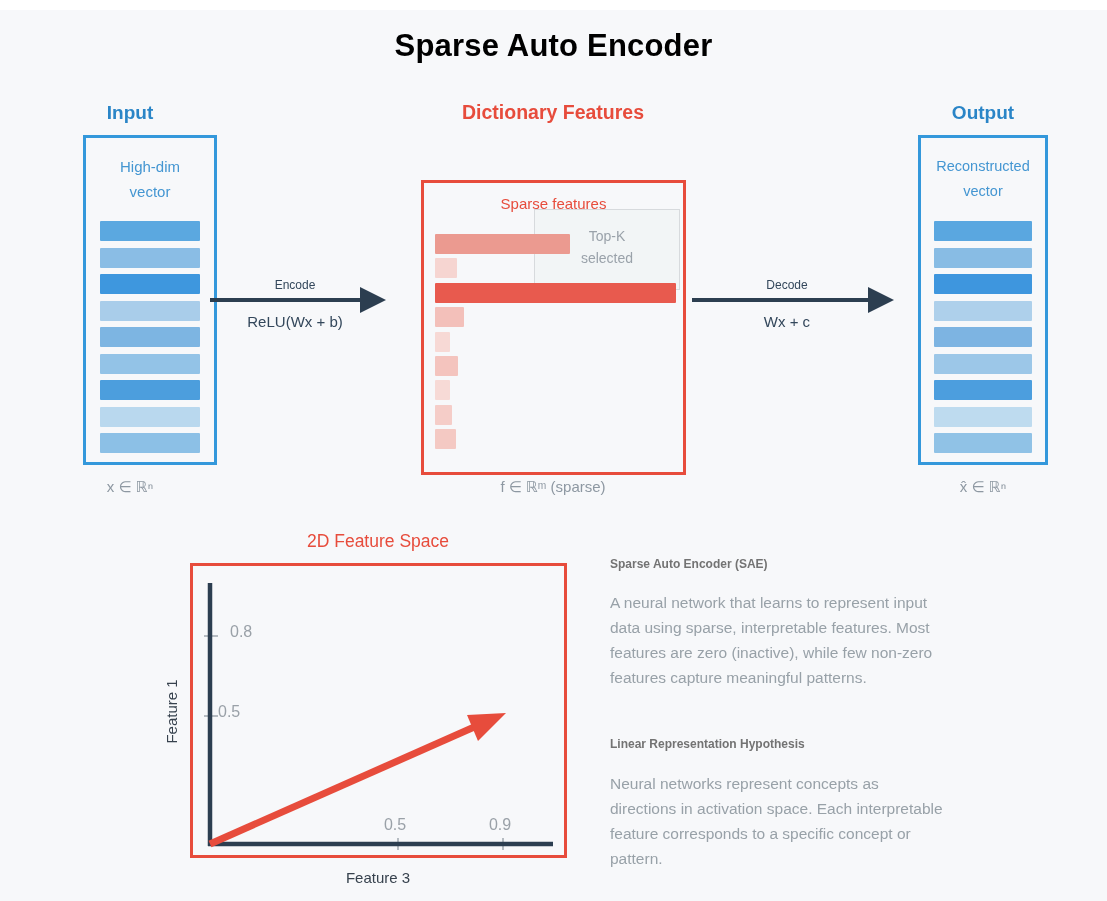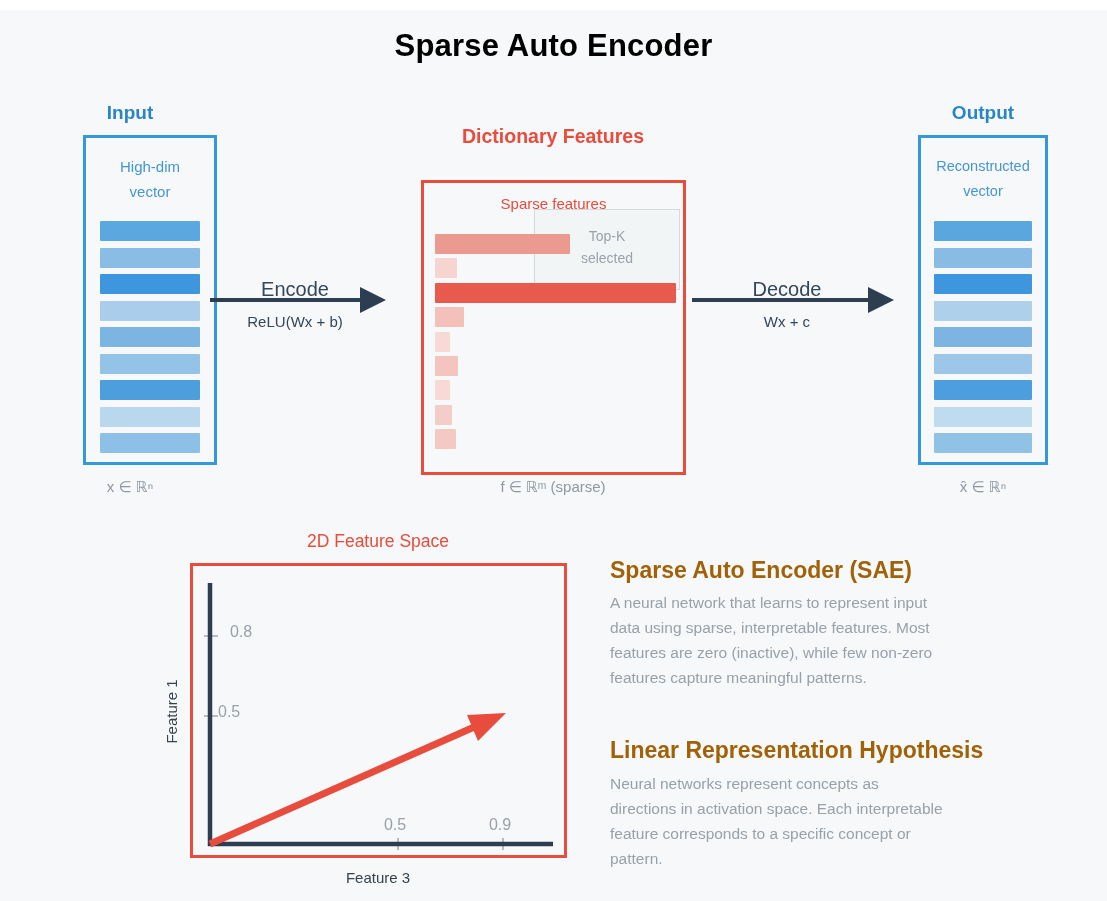--- a/index.html
+++ b/index.html
@@ -5,50 +5,50 @@
   html,body{margin:0;padding:0;background:#f7f8fa;font-family:"Liberation Sans","DejaVu Sans",sans-serif;}
   .canvas{position:relative;width:1107px;height:901px;background:#f7f8fa;overflow:hidden;}
   .top-strip{position:absolute;left:0;top:0;width:1107px;height:10px;background:#ffffff;}
   .abs{position:absolute;}
   .center{text-align:center;}
 
   .main-title{left:0;top:28px;width:1107px;font-size:31px;font-weight:bold;color:#000000;letter-spacing:.2px;}
 
   .col-header{font-size:19px;font-weight:bold;}
   .blue-h{color:#2a85c7;}
-  .red-h{color:#e74c3c;margin-top:24px;}
+  .red-h{color:#e74c3c;}
   .sub-h{font-size:15.5px;color:#e74c3c;}
 
   .vec-box{border:3px solid #3498db;background:#f7f8fa;}
   .dict-box{border:3px solid #e74c3c;background:#f7f8fa;margin-top:12px;}
 
   .box-label{font-size:15px;line-height:25px;color:#4496d2;}
   .sparse-label{font-size:15px;color:#e74c3c;}
 
   .bars-col{display:flex;flex-direction:column;}
   .bars-col .bar{border-radius:1px;}
 
   .formula{font-size:15px;color:#8e98a2;}
 
   .flow-arrow{height:30px;}
   .arrow-line{position:absolute;top:13px;height:4px;background:#2c3e50;}
   .arrow-head{position:absolute;top:2px;width:0;height:0;border-top:13px solid transparent;border-bottom:13px solid transparent;border-left:26px solid #2c3e50;}
-  .arrow-label{font-size:20px;color:#33475b;}
+  .arrow-label{font-size:12px;color:#33475b;}
   .arrow-formula{font-size:15px;color:#33475b;}
 
   .topk-box{border:1.5px solid #d7dadd;background:rgba(240,242,245,0.65);z-index:1;}
   .topk-text{font-size:14px;line-height:22px;color:#9aa2aa;padding-top:15px;}
   .dict-bars{z-index:2;}
 
   .fs-title{font-size:17.5px;font-weight:normal;color:#e74c3c;}
   .fs-box{border:3px solid #e74c3c;background:#f7f8fa;}
   .tick{font-size:16px;color:#9aa1a8;}
   .axis-label{font-size:15px;color:#37424e;}
 
-  .desc-h{font-size:23px;font-weight:bold;color:#a16207;}
+  .desc-h{font-size:12px;font-weight:bold;color:#737373;}
   .desc-p{font-size:15.5px;line-height:25px;color:#98a1a8;width:335px;}
 </style>
 </head>
 <body>
 
 <div class="canvas">
   <div class="top-strip"></div>
 
   <div class="abs center main-title">Sparse Auto Encoder</div>
 

